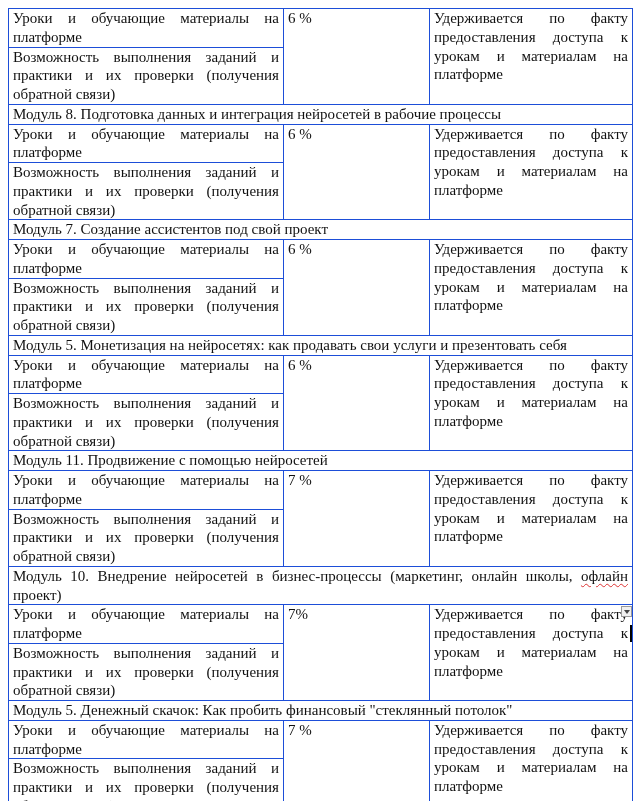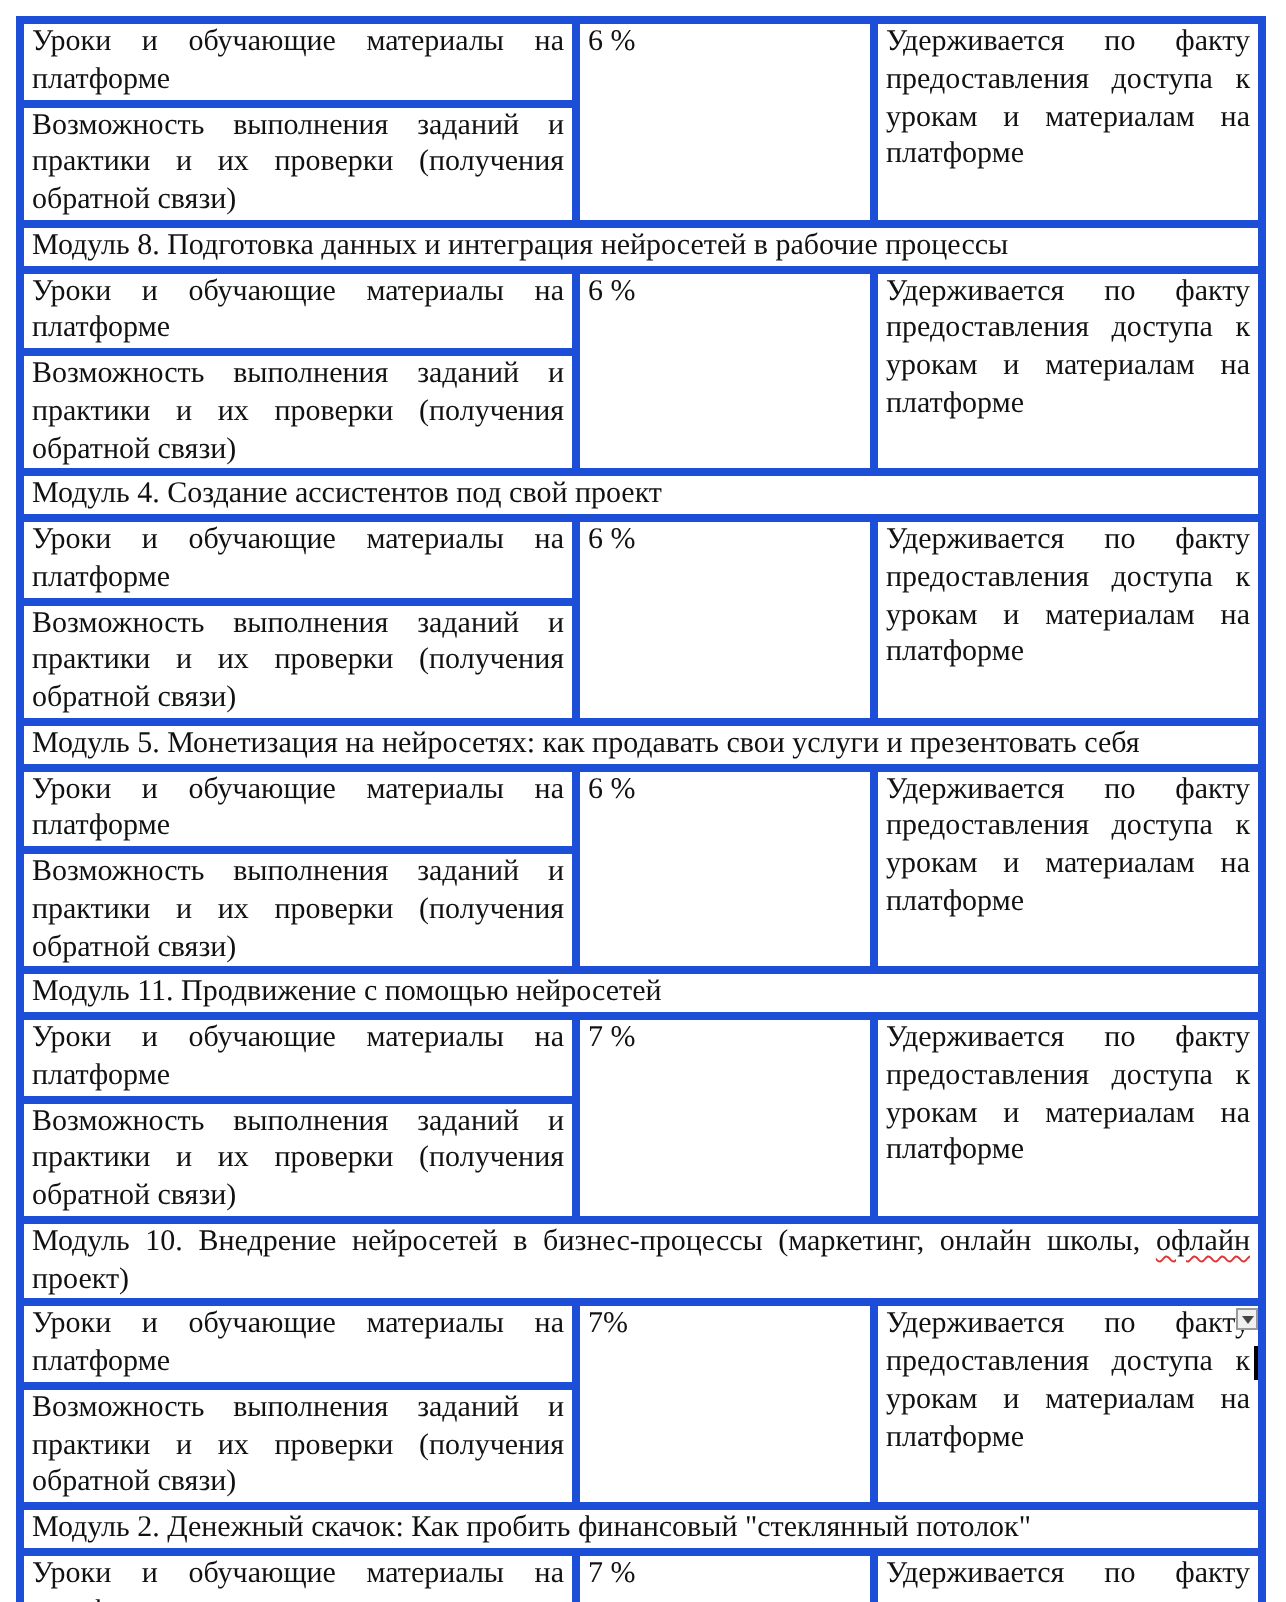--- a/index.html
+++ b/index.html
@@ -2,21 +2,21 @@
 <html><head>
 <meta charset="utf-8">
 <style>
   html, body { margin: 0; padding: 0; background: #ffffff; }
   body { width: 643px; height: 801px; overflow: hidden; position: relative; }
   .doc {
     position: absolute; left: 8px; top: 8px; width: 625px;
     font-family: "Liberation Serif", serif; font-size: 15px; line-height: 18.75px; color: #111;
   }
   table { border-collapse: collapse; width: 625px; table-layout: fixed; }
-  td { border: 4px solid #1d4ed8; vertical-align: top; padding: 0 4px 0 4px; }
+  td { border: 1px solid #1d4ed8; vertical-align: top; padding: 0 4px 0 4px; }
   td.c1 { width: 266px; text-align: justify; text-align-last: left; }
   td.c2 { width: 137px; }
   td.c3 { text-align: justify; text-align-last: left; }
   td.mod { text-align: justify; text-align-last: left; margin-top: 18px; }
   .wavy { text-decoration: underline wavy #d33; text-decoration-thickness: 1px; text-underline-offset: 2px; }
   .dd-wrap { position: relative; }
   .dd-btn {
     position: absolute; right: -4px; top: 1px; width: 11px; height: 11px; box-sizing: border-box;
     border: 1px solid #9a9a9a; background: #f0f0f0; display: flex; align-items: center; justify-content: center;
   }
@@ -45,21 +45,21 @@
       <tr>
         <td class="c1">Уроки и обучающие материалы на платформе</td>
         <td class="c2" rowspan="2">6 %</td>
         <td class="c3" rowspan="2">Удерживается по факту предоставления доступа к урокам и материалам на платформе</td>
       </tr>
       <tr>
         <td class="c1">Возможность выполнения заданий и практики и их проверки (получения обратной связи)</td>
       </tr>
 
       <tr>
-        <td class="mod" colspan="3">Модуль 4. Создание ассистентов под свой проект</td>
+        <td class="mod" colspan="3">Модуль 7. Создание ассистентов под свой проект</td>
       </tr>
       <tr>
         <td class="c1">Уроки и обучающие материалы на платформе</td>
         <td class="c2" rowspan="2">6 %</td>
         <td class="c3" rowspan="2">Удерживается по факту предоставления доступа к урокам и материалам на платформе</td>
       </tr>
       <tr>
         <td class="c1">Возможность выполнения заданий и практики и их проверки (получения обратной связи)</td>
       </tr>
 
@@ -99,21 +99,21 @@
             <span class="dd-btn"></span>
             <span class="caret"></span>
           </div>
         </td>
       </tr>
       <tr>
         <td class="c1">Возможность выполнения заданий и практики и их проверки (получения обратной связи)</td>
       </tr>
 
       <tr>
-        <td class="mod" colspan="3">Модуль 2. Денежный скачок: Как пробить финансовый "стеклянный потолок"</td>
+        <td class="mod" colspan="3">Модуль 5. Денежный скачок: Как пробить финансовый "стеклянный потолок"</td>
       </tr>
       <tr>
         <td class="c1">Уроки и обучающие материалы на платформе</td>
         <td class="c2" rowspan="2">7 %</td>
         <td class="c3" rowspan="2">Удерживается по факту предоставления доступа к урокам и материалам на платформе</td>
       </tr>
       <tr>
         <td class="c1">Возможность выполнения заданий и практики и их проверки (получения обратной связи)</td>
       </tr>
     </tbody>

